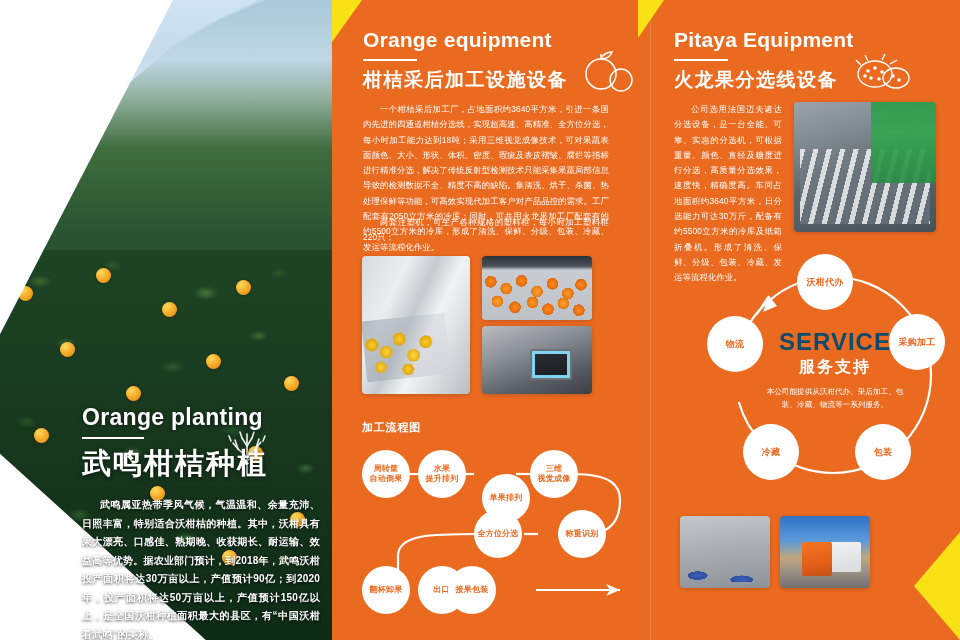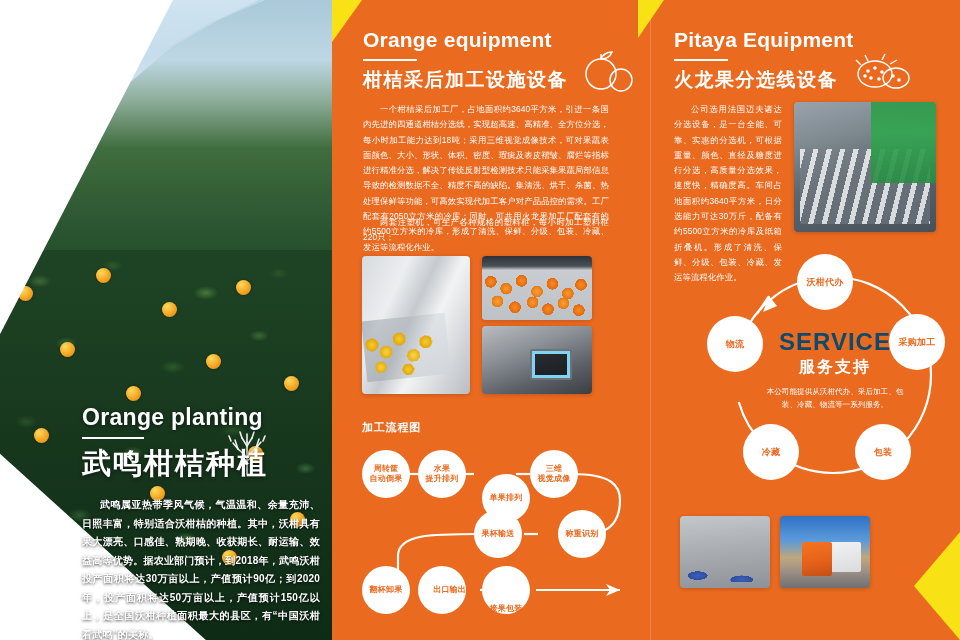--- a/index.html
+++ b/index.html
@@ -387,34 +387,34 @@
       <span>视觉成像</span>
     </div>
   </div>
   <div class="node" style="left:558px; top:510px; width:48px; height:48px;">
     <div>
         <span>称重识别</span>
       </div>
   </div>
   <div class="node" style="left:474px; top:510px; width:48px; height:48px;">
     <div>
-        <span>果杯输送</span>
+        <span>全方位分选</span>
       </div>
   </div>
   <div class="node" style="left:362px; top:566px; width:48px; height:48px;">
     <div>
         <span>翻杯卸果</span>
       </div>
   </div>
   <div class="node" style="left:418px; top:566px; width:48px; height:48px;justify-content:flex-end;">
     <div>
         <span>出口输出</span>
       </div>
   </div>
-  <div class="node" style="left:482px; top:566px; width:48px; height:48px;align-items:flex-end;">
+  <div class="node" style="left:448px; top:566px; width:48px; height:48px;">
     <div>
         <span>接果包装</span>
       </div>
   </div>
 
   <div class="sec" style="left:674px; top:28px;">
     <div class="sec-en">Pitaya Equipment</div>
     <div class="sec-rule"></div>
     <div class="sec-cn">火龙果分选线设备</div>
   </div>

